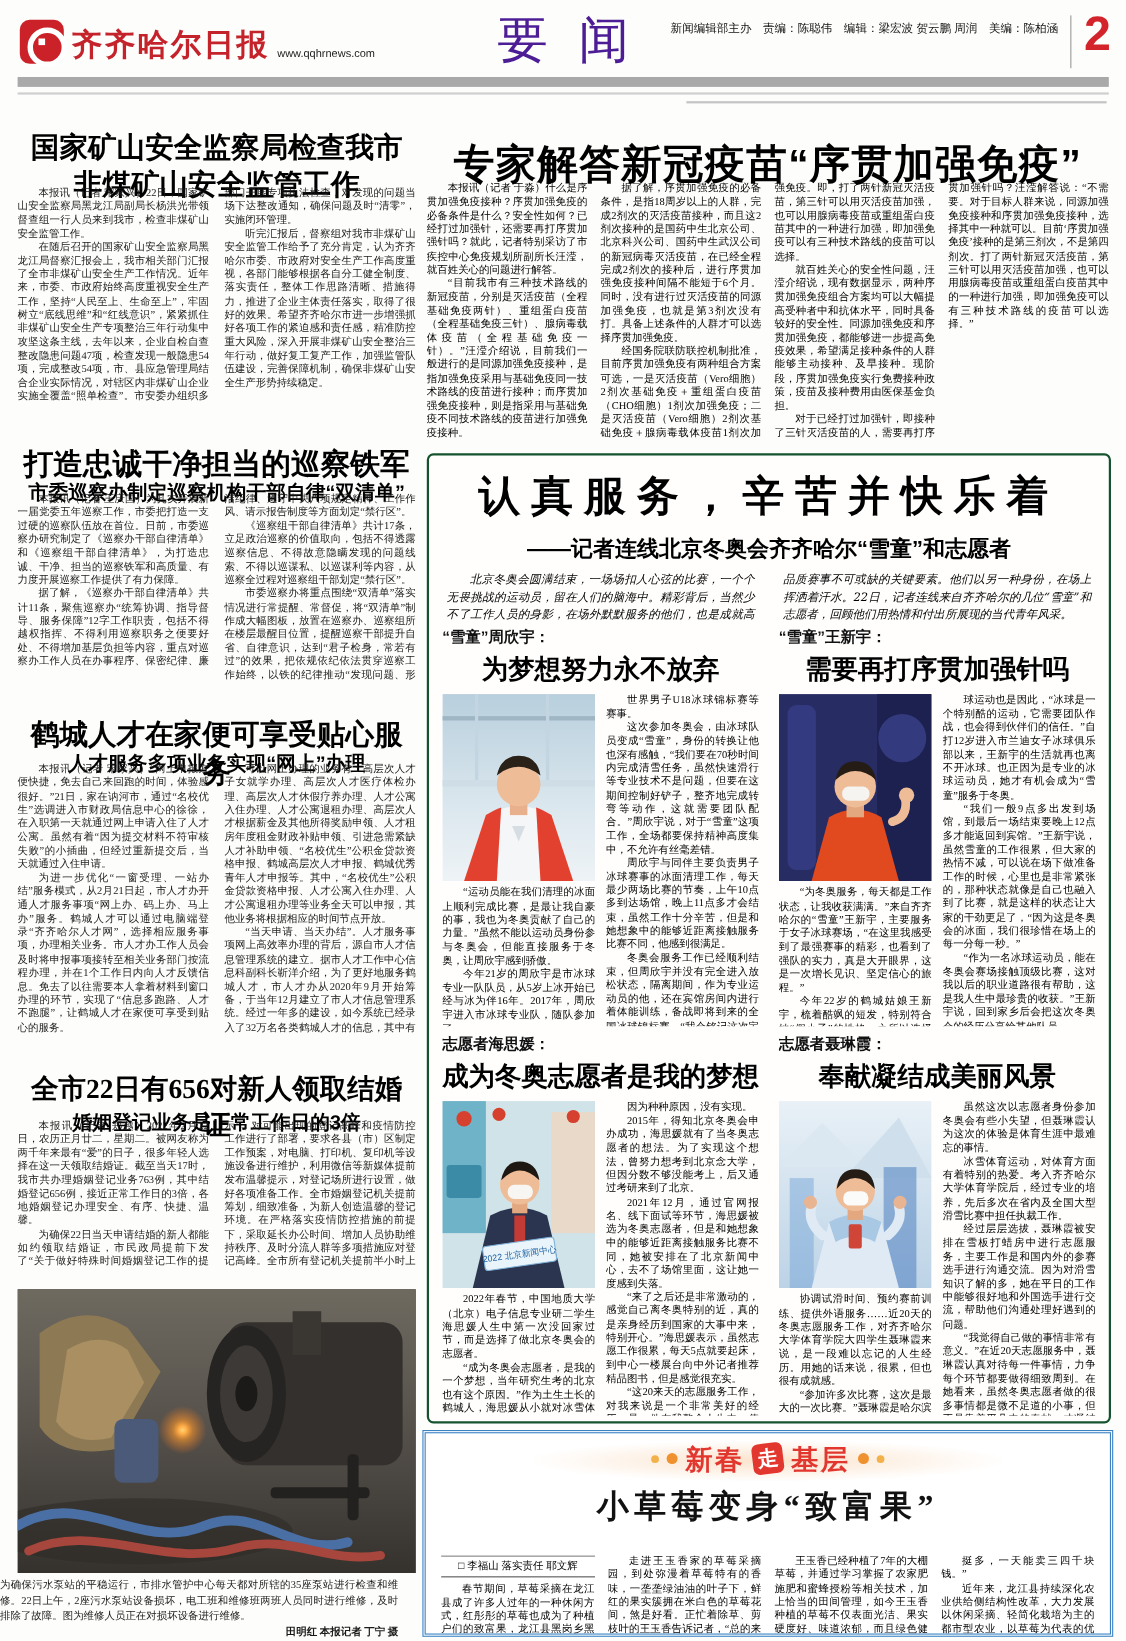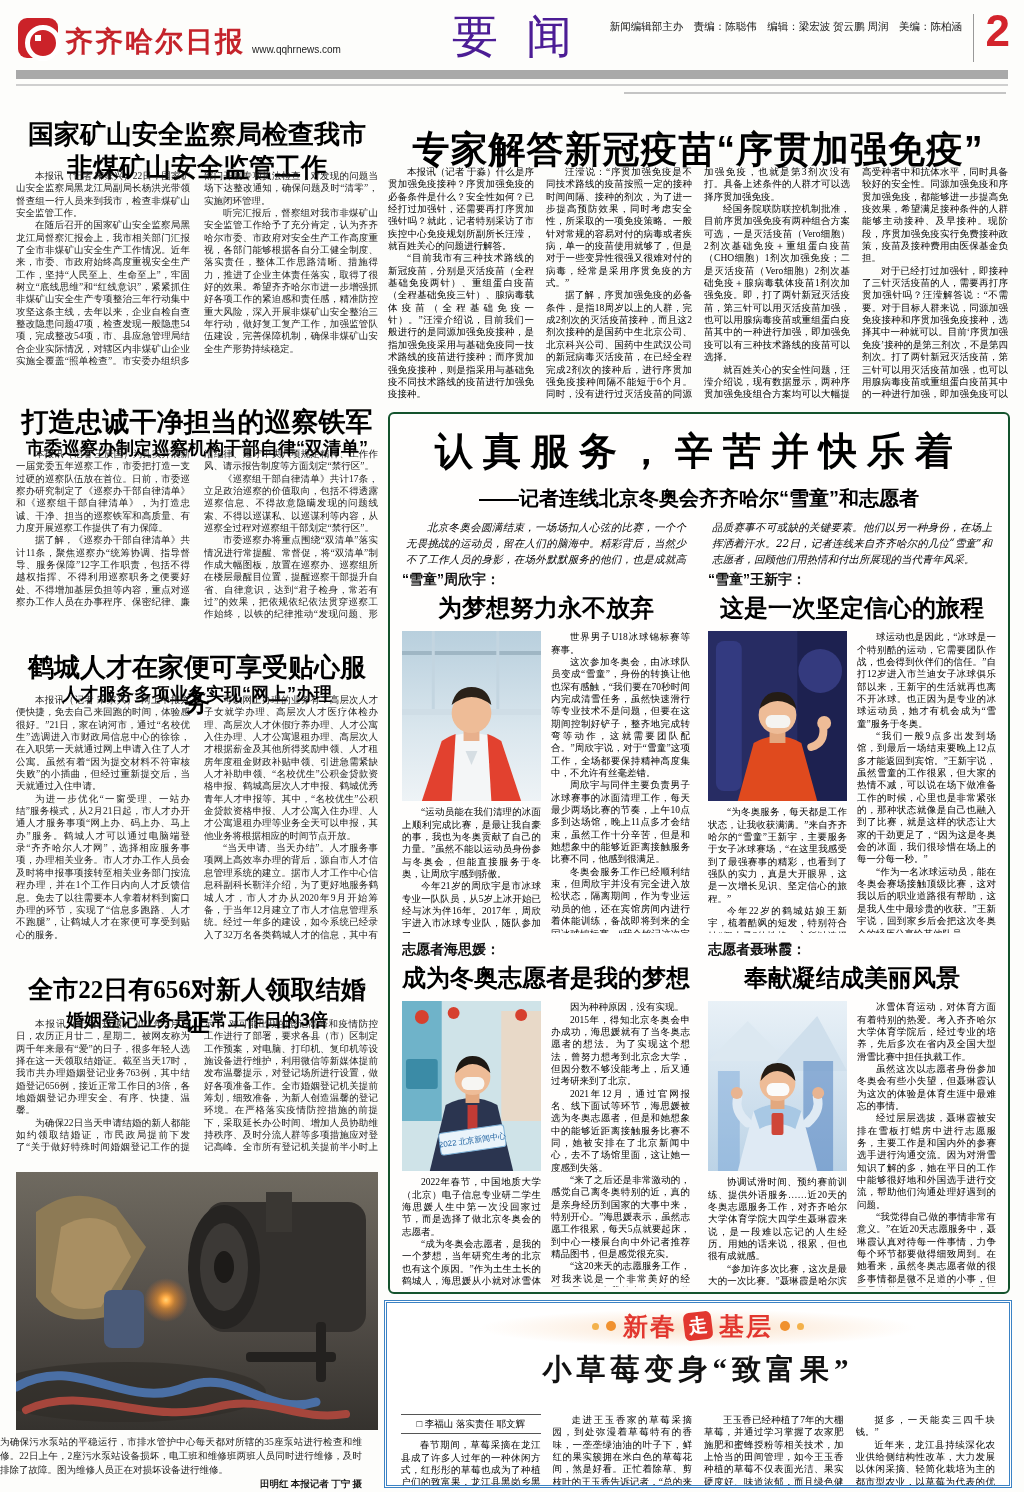--- a/index.html
+++ b/index.html
@@ -175,21 +175,20 @@
   <figcaption class="abs serif" id="pump-caption">
     <div>为确保污水泵站的平稳运行，市排水管护中心每天都对所辖的35座泵站进行检查和维修。22日上午，2座污水泵站设备损坏，电工班和维修班两班人员同时进行维修，及时排除了故障。图为维修人员正在对损坏设备进行维修。</div>
     <div id="pump-credit">田明红 本报记者 丁宁 摄</div>
   </figcaption>
 
   <article>
     <h1 class="abs sans" id="vac-head">专家解答新冠疫苗“序贯加强免疫”</h1>
     <div class="abs" id="vac-body">
         <p class="para">本报讯（记者 于淼）什么是序贯加强免疫接种？序贯加强免疫的必备条件是什么？安全性如何？已经打过加强针，还需要再打序贯加强针吗？就此，记者特别采访了市疾控中心免疫规划所副所长汪滢，就百姓关心的问题进行解答。</p>
         <p class="para">“目前我市有三种技术路线的新冠疫苗，分别是灭活疫苗（全程基础免疫两针）、重组蛋白疫苗（全程基础免疫三针）、腺病毒载体疫苗（全程基础免疫一针）。”汪滢介绍说，目前我们一般进行的是同源加强免疫接种，是指加强免疫采用与基础免疫同一技术路线的疫苗进行接种；而序贯加强免疫接种，则是指采用与基础免疫不同技术路线的疫苗进行加强免疫接种。</p>
-        <p class="para">汪滢说：“序贯加强免疫是不同技术路线的疫苗按照一定的接种时间间隔、接种的剂次，为了进一步提高预防效果，同时考虑安全性，所采取的一项免疫策略。一般针对常规的容易对付的病毒或者疾病，单一的疫苗使用就够了，但是对于一些变异性很强又很难对付的病毒，经常是采用序贯免疫的方式。”</p>
         <p class="para">据了解，序贯加强免疫的必备条件，是指18周岁以上的人群，完成2剂次的灭活疫苗接种，而且这2剂次接种的是国药中生北京公司、北京科兴公司、国药中生武汉公司的新冠病毒灭活疫苗，在已经全程完成2剂次的接种后，进行序贯加强免疫接种间隔不能短于6个月。同时，没有进行过灭活疫苗的同源加强免疫，也就是第3剂次没有打。具备上述条件的人群才可以选择序贯加强免疫。</p>
         <p class="para">经国务院联防联控机制批准，目前序贯加强免疫有两种组合方案可选，一是灭活疫苗（Vero细胞）2剂次基础免疫＋重组蛋白疫苗（CHO细胞）1剂次加强免疫；二是灭活疫苗（Vero细胞）2剂次基础免疫＋腺病毒载体疫苗1剂次加强免疫。即，打了两针新冠灭活疫苗，第三针可以用灭活疫苗加强，也可以用腺病毒疫苗或重组蛋白疫苗其中的一种进行加强，即加强免疫可以有三种技术路线的疫苗可以选择。</p>
         <p class="para">就百姓关心的安全性问题，汪滢介绍说，现有数据显示，两种序贯加强免疫组合方案均可以大幅提高受种者中和抗体水平，同时具备较好的安全性。同源加强免疫和序贯加强免疫，都能够进一步提高免疫效果，希望满足接种条件的人群能够主动接种、及早接种。现阶段，序贯加强免疫实行免费接种政策，疫苗及接种费用由医保基金负担。</p>
         <p class="para">对于已经打过加强针，即接种了三针灭活疫苗的人，需要再打序贯加强针吗？汪滢解答说：“不需要。对于目标人群来说，同源加强免疫接种和序贯加强免疫接种，选择其中一种就可以。目前‘序贯加强免疫’接种的是第三剂次，不是第四剂次。打了两针新冠灭活疫苗，第三针可以用灭活疫苗加强，也可以用腺病毒疫苗或重组蛋白疫苗其中的一种进行加强，即加强免疫可以有三种技术路线的疫苗可以选择。”</p>
       </div>
   </article>
 
   <section class="abs" id="feature">
     <h1 class="sans" id="f-title">认真服务，辛苦并快乐着</h1>
     <h2 class="sans" id="f-sub">——记者连线北京冬奥会齐齐哈尔“雪童”和志愿者</h2>
@@ -239,21 +238,21 @@
                 <p class="para">周欣宇与同伴主要负责男子冰球赛事的冰面清理工作，每天最少两场比赛的节奏，上午10点多到达场馆，晚上11点多才会结束，虽然工作十分辛苦，但是和她想象中的能够近距离接触服务比赛不同，他感到很满足。</p>
                 <p class="para">冬奥会服务工作已经顺利结束，但周欣宇并没有完全进入放松状态，隔离期间，作为专业运动员的他，还在宾馆房间内进行着体能训练，备战即将到来的全国冰球锦标赛，“我会铭记这次宝贵的经历，它将激励我继续为梦想努力，永不放弃！”</p>
               </div>
 
           </div>
         </div>
       </section>
 
       <section class="profile r1">
         <div class="kicker sans">“雪童”王新宇：</div>
-        <h3 class="p-head serif">这是一次坚定信心的旅程</h3>
+        <h3 class="p-head serif">需要再打序贯加强针吗</h3>
         <div class="p-cols">
           <div class="p-col">
             <span class="photo">
               <svg viewBox="0 0 140 170" preserveAspectRatio="none">
                 <rect width="140" height="170" fill="#272c63"></rect>
                 <rect x="90" y="0" width="50" height="170" fill="#1d2150"></rect>
                 <circle cx="113" cy="40" r="22" fill="#343a7e"></circle>
                 <rect x="8" y="10" width="26" height="150" rx="8" fill="#333a80"></rect>
                 <path d="M30,170 L46,112 q24,-14 48,0 L110,170 Z" fill="#e04a1e"></path>
                 <path d="M42,120 l56,0" stroke="#f3document6d48" stroke-width="0"></path>
@@ -356,22 +355,22 @@
                 <rect x="64" y="112" width="12" height="22" rx="2" fill="#cf4638"></rect>
               </svg>
             </span>
             <div class="p-text">
                 <p class="para">协调试滑时间、预约赛前训练、提供外语服务……近20天的冬奥志愿服务工作，对齐齐哈尔大学体育学院大四学生聂琳霞来说，是一段难以忘记的人生经历。用她的话来说，很累，但也很有成就感。</p>
                 <p class="para">“参加许多次比赛，这次是最大的一次比赛。”聂琳霞是哈尔滨市亚布力镇人，从小就接触滑雪等</p>
               </div>
           </div>
           <div class="p-col">
             <div class="p-text">
+                <p class="para">虽然这次以志愿者身份参加冬奥会有些小失望，但聂琳霞认为这次的体验是体育生涯中最难忘的事情。</p>
                 <p class="para">冰雪体育运动，对体育方面有着特别的热爱。考入齐齐哈尔大学体育学院后，经过专业的培养，先后多次在省内及全国大型滑雪比赛中担任执裁工作。</p>
-                <p class="para">虽然这次以志愿者身份参加冬奥会有些小失望，但聂琳霞认为这次的体验是体育生涯中最难忘的事情。</p>
                 <p class="para">经过层层选拔，聂琳霞被安排在雪板打蜡房中进行志愿服务，主要工作是和国内外的参赛选手进行沟通交流。因为对滑雪知识了解的多，她在平日的工作中能够很好地和外国选手进行交流，帮助他们沟通处理好遇到的问题。</p>
                 <p class="para">“我觉得自己做的事情非常有意义。”在近20天志愿服务中，聂琳霞认真对待每一件事情，力争每个环节都要做得细致周到。在她看来，虽然冬奥志愿者做的很多事情都是微不足道的小事，但正是靠着平凡中的奉献，才凝结成美丽的风景。</p>
               </div>
 
           </div>
         </div>
       </section>
 
     </div>
   </section>

